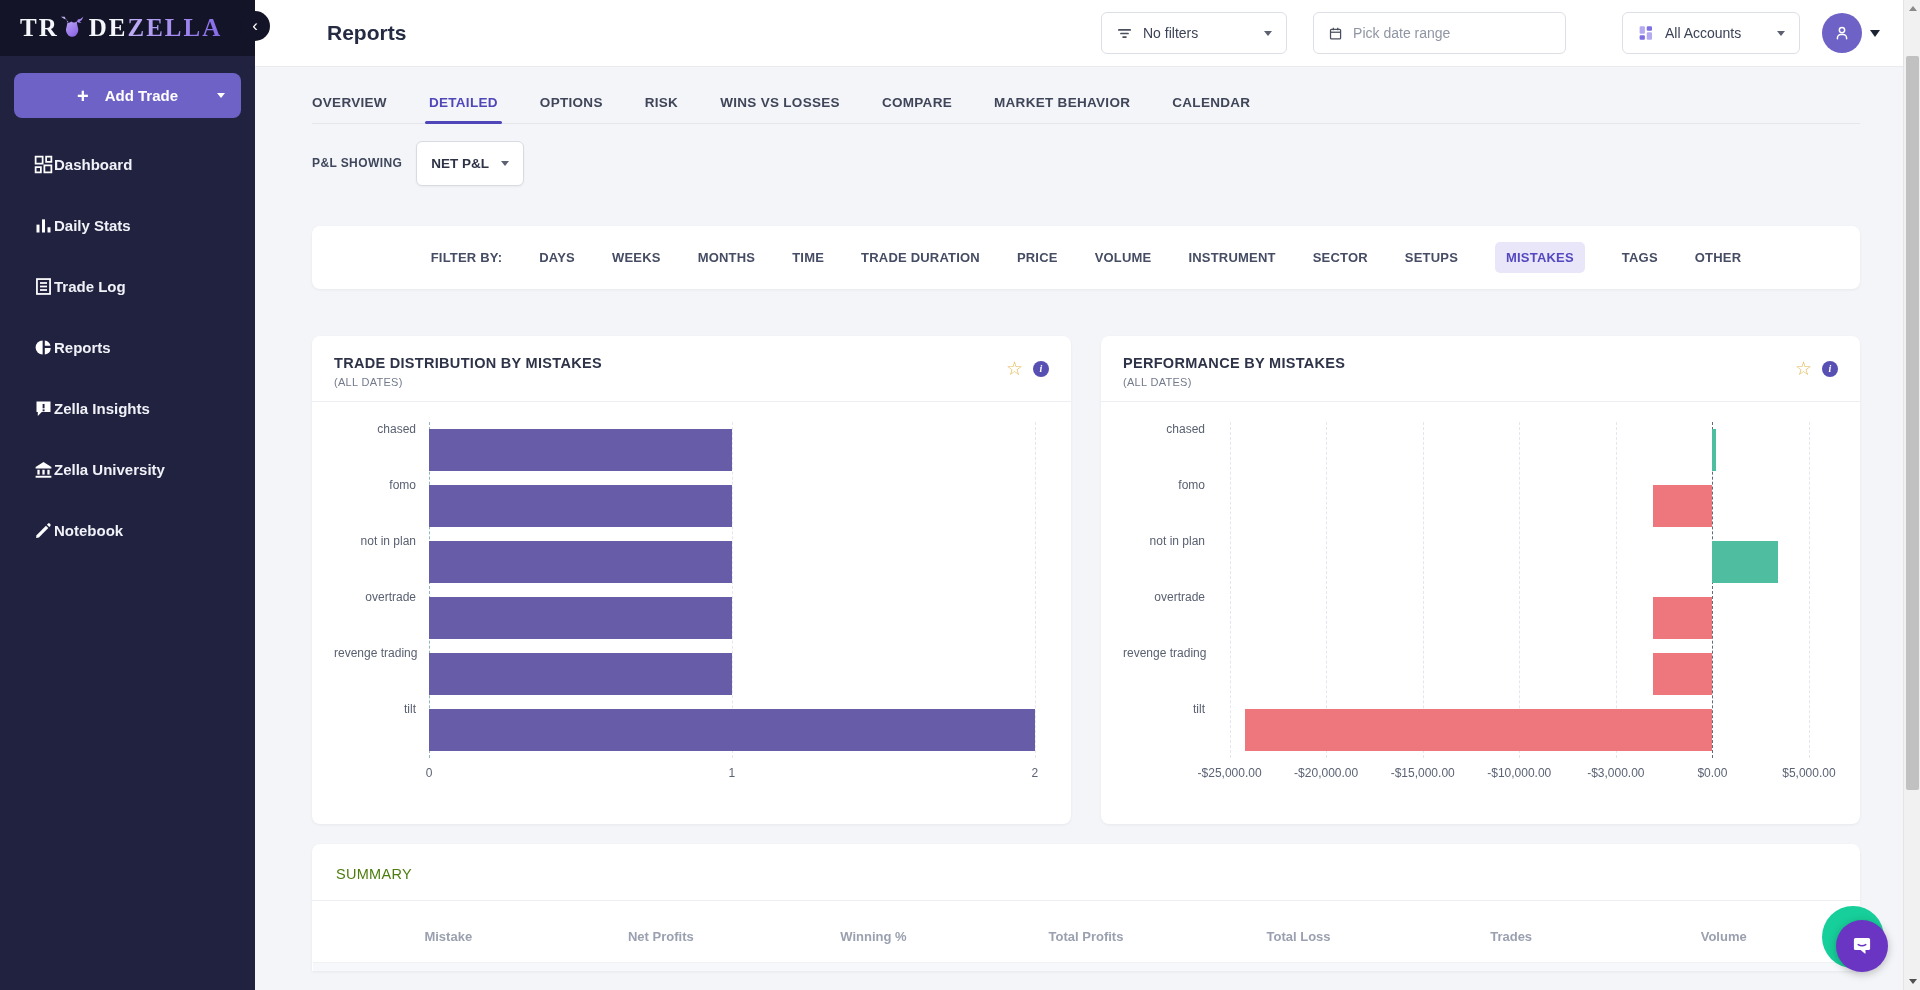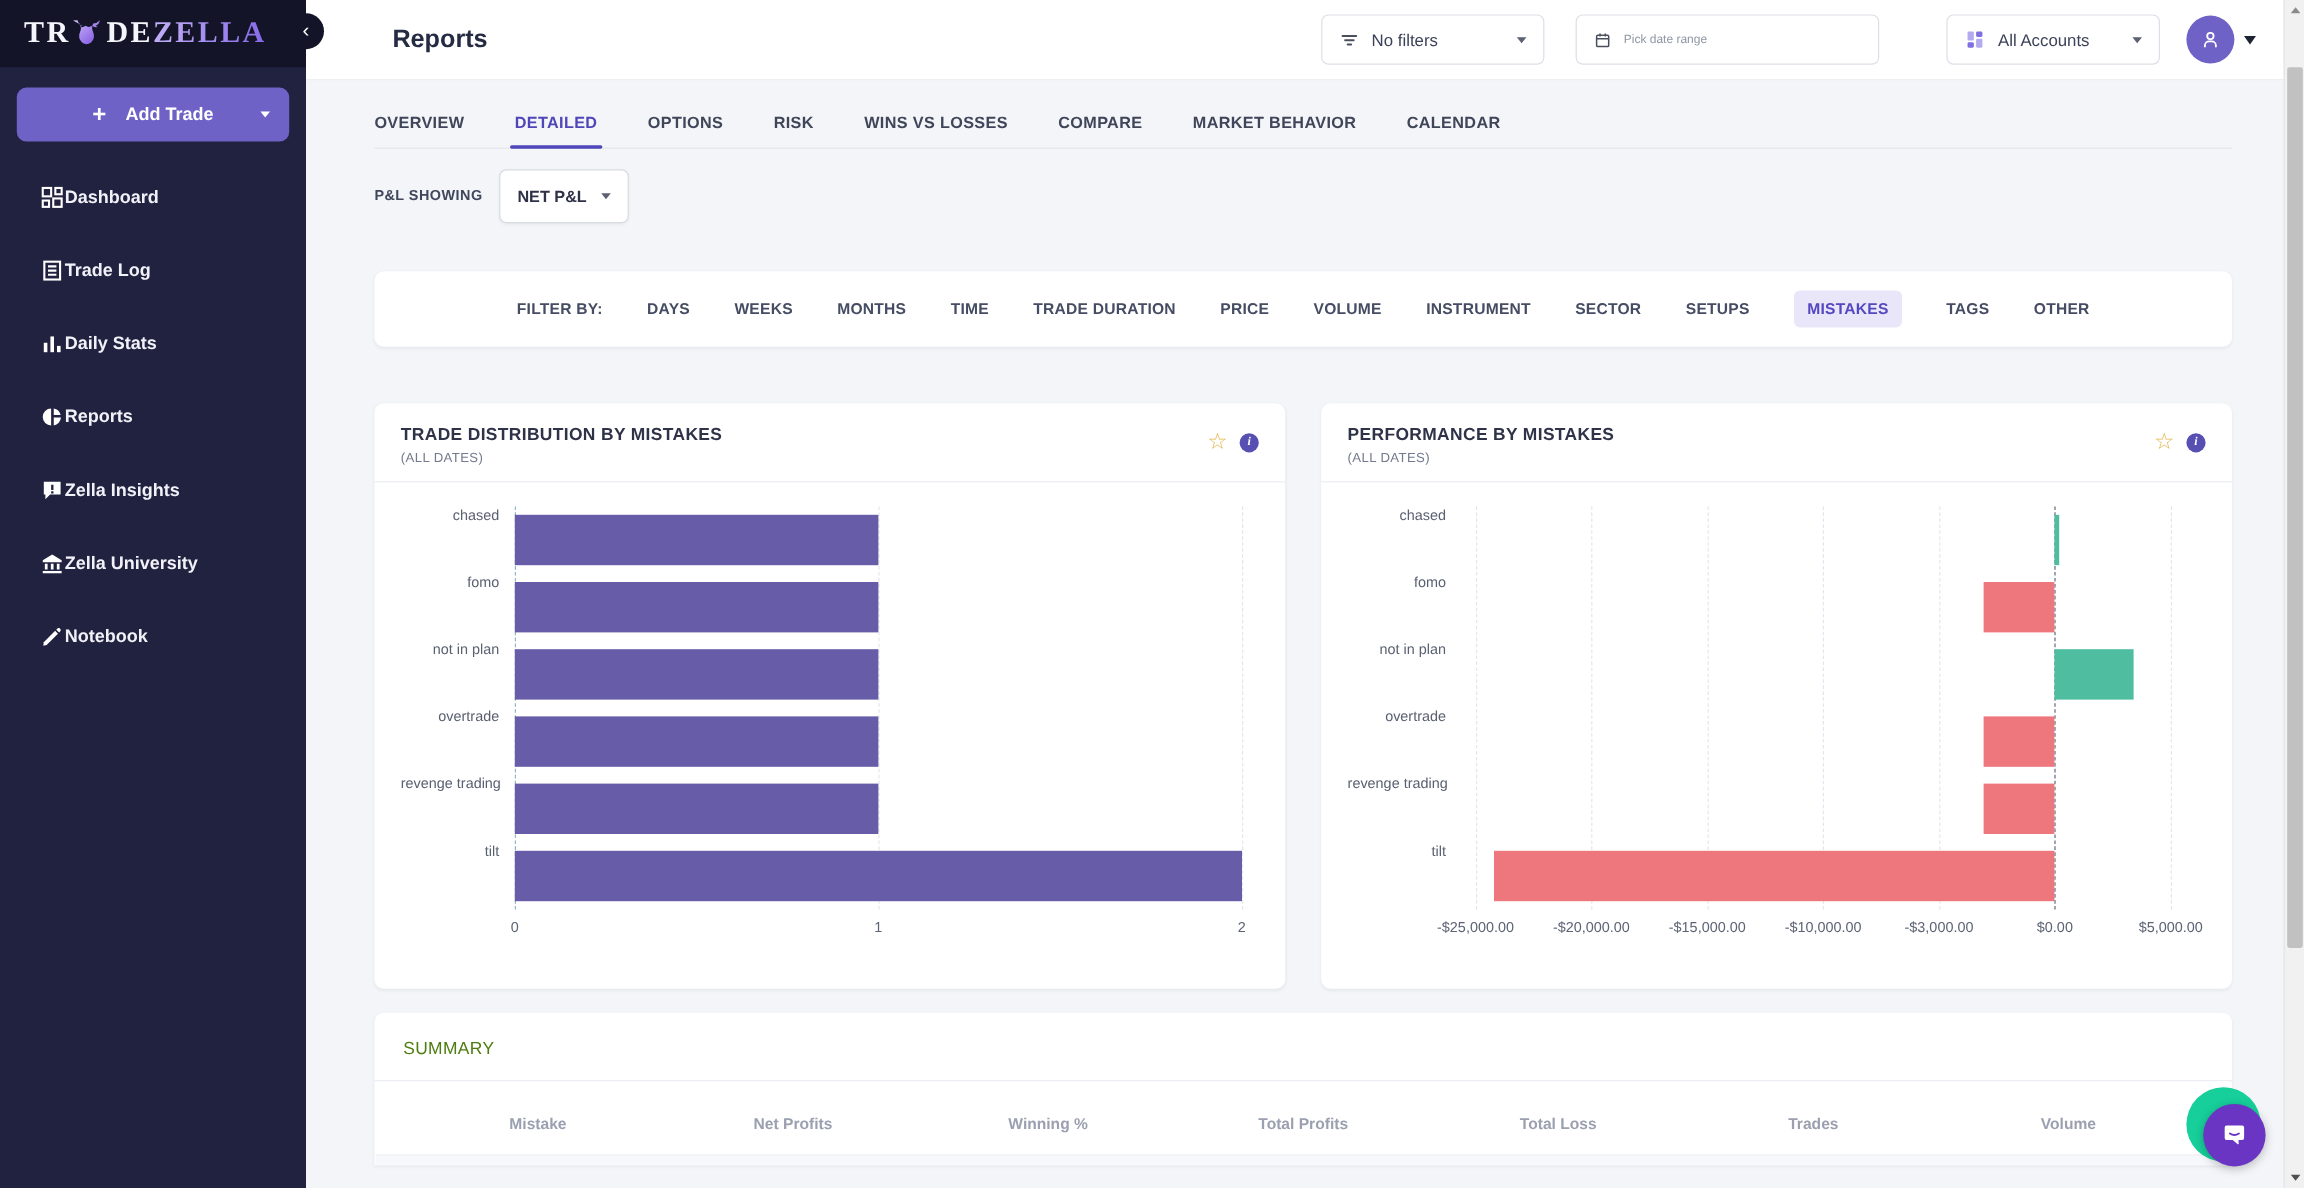--- a/index.html
+++ b/index.html
@@ -29,21 +29,21 @@
   
   .main { flex:1; display:flex; flex-direction:column; min-width:0; }
   .topbar { height:67px; background:#fff; border-bottom:1px solid #e8eaee; display:flex; align-items:center; padding:0 40px 0 72px; flex:0 0 67px; }
   .page-title { font-size:21px; font-weight:600; color:#252b42; flex:0 0 auto; }
   .topbar-right { margin-left:auto; display:flex; align-items:center; }
   .select-box { height:42px; background:#fff; border:1px solid #dcdfe6; border-radius:6px; display:flex; align-items:center;
     padding:0 14px; gap:10px; font-size:14px; color:#3c4257; cursor:pointer; }
   .select-box .caret { margin-left:auto; }
   .box-nofilters { width:186px; }
   .box-date { width:253px; margin-left:26px; }
-  .box-date input { border:none; outline:none; width:100%; font-size:10px; color:#3c4257; font-family:"Liberation Sans",sans-serif; background:transparent; }
+  .box-date input { border:none; outline:none; width:100%; font-size:14px; color:#3c4257; font-family:"Liberation Sans",sans-serif; background:transparent; }
   .box-date input::placeholder { color:#8f95a3; }
   .box-accounts { width:178px; margin-left:56px; }
   .avatar-wrap { display:flex; align-items:center; gap:8px; margin-left:22px; cursor:pointer; }
   .avatar { width:40px; height:40px; border-radius:50%; background:var(--accent,#6e62c6); display:flex; align-items:center; justify-content:center; }
   .caret { width:0; height:0; border-left:4.5px solid transparent; border-right:4.5px solid transparent; border-top:5.5px solid #5b6170; }
   .caret.dark { border-top-color:#1d2333; border-left-width:5.5px; border-right-width:5.5px; border-top-width:7px; }
 
   .content { flex:1; padding:28px 60px 0 57px; overflow:hidden; }
 
   
@@ -146,38 +146,38 @@
               <rect x="3" y="3" width="8" height="8"></rect>
               <rect x="15" y="3" width="6" height="6"></rect>
               <rect x="3" y="15" width="6" height="6"></rect>
               <rect x="13" y="13" width="8" height="8"></rect>
             </svg>
           </div>
           <div class="nlabel">Dashboard</div>
         </div>
         <div class="nav-item">
           <div class="nicon">
+            <svg width="21" height="21" viewBox="0 0 24 24" fill="#fff">
+              <rect x="4" y="11" width="3.4" height="9"></rect>
+              <rect x="10.3" y="5" width="3.4" height="15"></rect>
+              <rect x="16.6" y="14" width="3.4" height="6"></rect>
+            </svg>
+          </div>
+          <div class="nlabel">Daily Stats</div>
+        </div>
+        <div class="nav-item">
+          <div class="nicon">
             <svg width="21" height="21" viewBox="0 0 24 24" fill="none" stroke="#fff" stroke-width="2">
               <rect x="4.5" y="3.5" width="15" height="17"></rect>
               <line x1="8" y1="8" x2="16" y2="8"></line>
               <line x1="8" y1="12" x2="16" y2="12"></line>
               <line x1="8" y1="16" x2="16" y2="16"></line>
             </svg>
           </div>
           <div class="nlabel">Trade Log</div>
-        </div>
-        <div class="nav-item">
-          <div class="nicon">
-            <svg width="21" height="21" viewBox="0 0 24 24" fill="#fff">
-              <rect x="4" y="11" width="3.4" height="9"></rect>
-              <rect x="10.3" y="5" width="3.4" height="15"></rect>
-              <rect x="16.6" y="14" width="3.4" height="6"></rect>
-            </svg>
-          </div>
-          <div class="nlabel">Daily Stats</div>
         </div>
         <div class="nav-item">
           <div class="nicon">
             <svg width="21" height="21" viewBox="0 0 24 24" fill="#fff">
               <path d="M11 4 A 8 8 0 0 0 11 20 Z"></path>
               <path d="M13.5 4 a 8 8 0 0 1 6.5 6 l -6.5 0 Z"></path>
               <path d="M13.5 12.5 l 6.8 0 a 8 8 0 0 1 -6.8 7.5 Z"></path>
             </svg>
           </div>
           <div class="nlabel">Reports</div>

